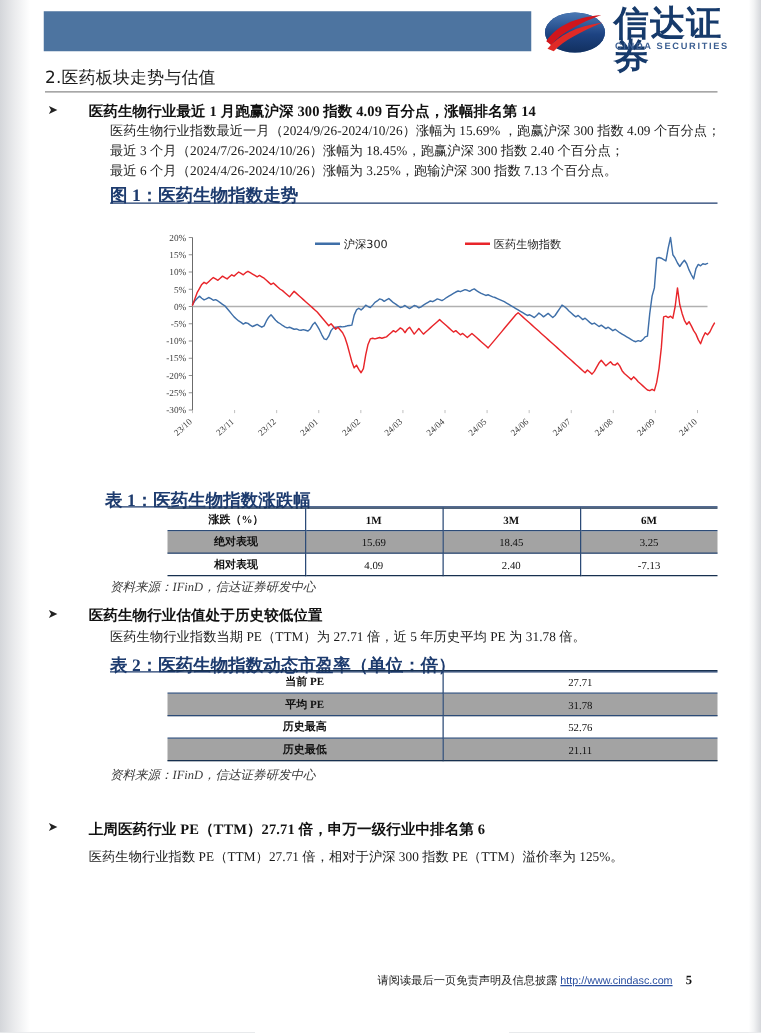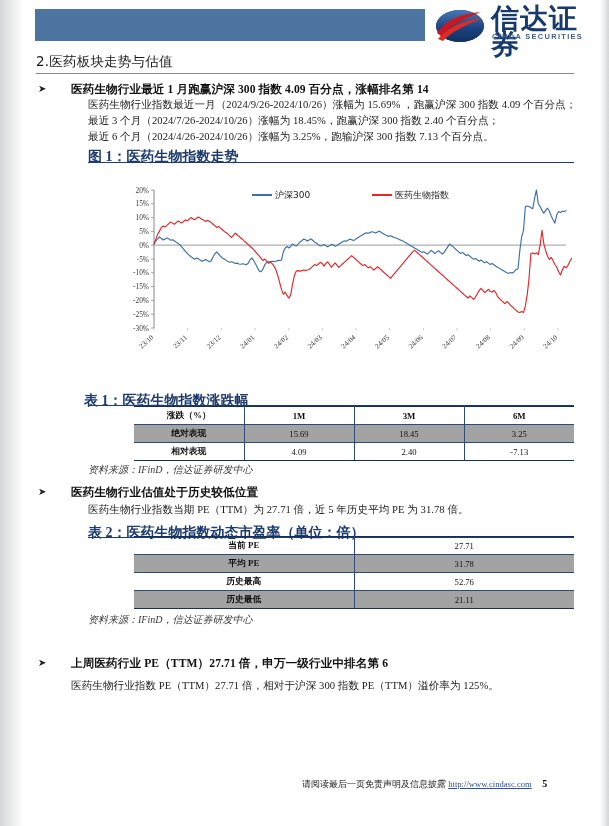--- a/index.html
+++ b/index.html
@@ -60,21 +60,21 @@
   table.t .lbl{font-weight:bold;font-size:8.8px;}
   table.t .val{font-family:"Liberation Serif",serif;font-size:8.6px;}
   .t1{left:110px;top:406px;width:440px;}
   .t2{left:110px;top:536px;width:440px;}
   .rowshade{background:#a3a3a3;}
   .bt{border-top:1.1px solid #17304f !important;}
   .bb{border-bottom:1.1px solid #17304f !important;}
   .bbthin{border-bottom:.7px solid #2c4b77 !important;}
   .vr{border-right:.7px solid #2c4b77 !important;}
   .ftr{position:absolute;top:778px;font-size:9px;color:#222;white-space:nowrap;}
-  .ftr-link{color:#2a4fa0;text-decoration:underline;font-family:Liberation Serif, serif;font-size:8.6px;}
+  .ftr-link{color:#2a4fa0;text-decoration:underline;font-family:Liberation Sans, sans-serif;font-size:8.6px;}
   .ftr-pg{font-weight:bold;font-size:10px;color:#111;}
 </style>
 </head>
 <body>
 
 <div class="page">
   <div class="page-edge-l"></div>
   <div class="page-edge-r"></div>
 
   <div class="content">

